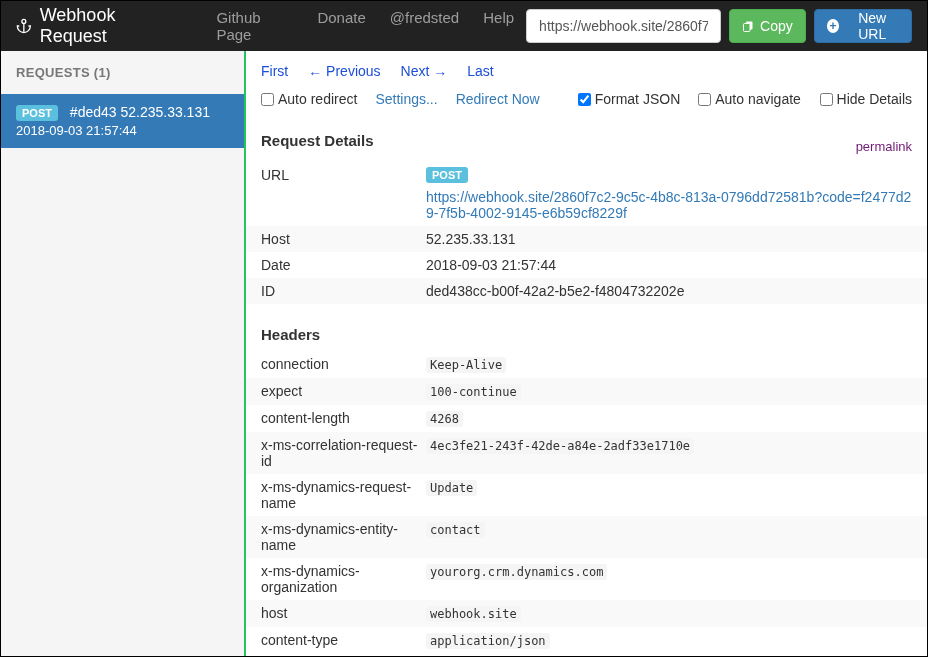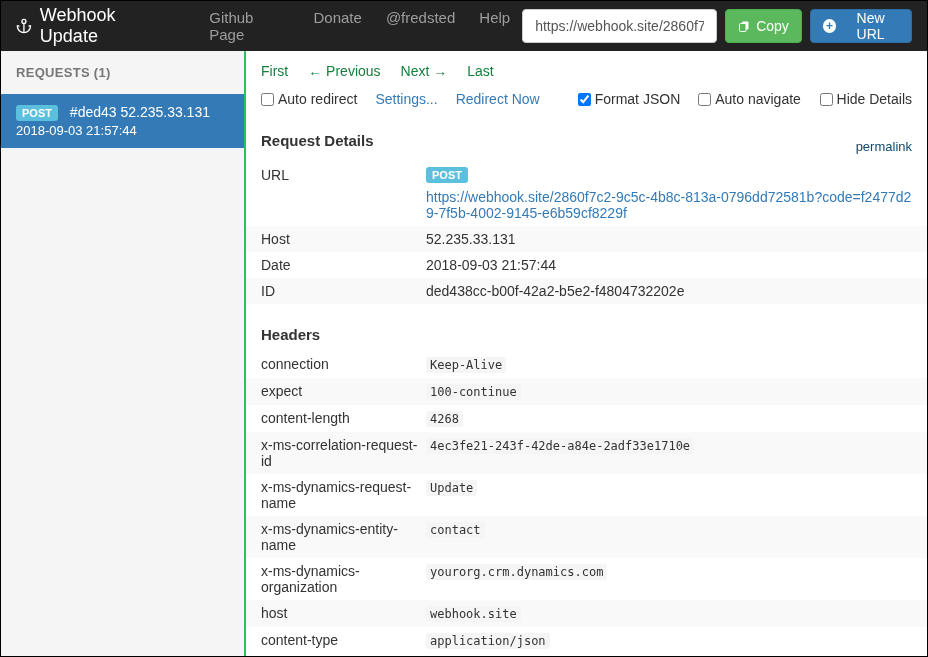--- a/index.html
+++ b/index.html
@@ -17,48 +17,48 @@
 .plus-circle { display: inline-block; width: 14px; height: 14px; border-radius: 50%; background: #fff; color: #337ab7; font-weight: bold; text-align: center; line-height: 14px; font-size: 12px; }
 .main { display: flex; height: calc(100% - 50px); }
 .sidebar { width: 245px; background: #f5f5f5; border-right: 2px solid #22c55e; }
 .sidebar-hdr { color: #777; font-size: 13px; font-weight: 600; padding: 14px 15px; letter-spacing: 0.3px; }
 .req-item { background: #337ab7; color: #fff; padding: 10px 15px; }
 .badge { display: inline-block; background: #5bc0de; color: #fff; font-size: 11px; font-weight: 700; padding: 2px 6px; border-radius: 3px; margin-right: 8px; vertical-align: middle; }
 .req-title { font-size: 14px; }
 .req-time { font-size: 13px; margin-top: 2px; }
 .content { flex: 1; overflow-y: auto; padding: 0; }
 .pager { display: flex; gap: 20px; padding: 12px 15px 6px; font-size: 14px; }
-.pager a { color: #15803d; cursor: pointer; }
+.pager a { color: #1d4ed8; cursor: pointer; }
 .toolbar { display: flex; align-items: center; gap: 18px; padding: 6px 15px 12px; font-size: 14px; }
 .toolbar label { display: flex; align-items: center; gap: 4px; cursor: pointer; }
 .toolbar a { color: #337ab7; cursor: pointer; }
 .tb-spacer1 { margin-left: 20px; }
 .tb-spacer2 { margin-left: auto; }
 .section-title { font-size: 15px; font-weight: 700; padding: 8px 15px; display: flex; align-items: center; }
-.permalink { margin-left: auto; color: #0c4a6e; font-size: 13px; font-weight: 400; cursor: pointer; margin-top: 12px; }
+.permalink { margin-left: auto; color: #701a75; font-size: 13px; font-weight: 400; cursor: pointer; margin-top: 12px; }
 .tbl { width: 100%; }
 .row { display: flex; padding: 5px 15px; }
 .row:nth-child(even) { background: #f9f9f9; }
 .lbl { width: 165px; flex-shrink: 0; color: #333; font-size: 14px; }
 .val { flex: 1; font-size: 14px; color: #333; word-break: break-all; }
 .val a { color: #337ab7; }
 .val-link { display: flex; align-items: flex-start; gap: 6px; flex-wrap: wrap; }
 .mono { font-family: Menlo, Monaco, Consolas, monospace; font-size: 12px; background: #f5f5f5; padding: 1px 4px; border-radius: 3px; display: inline-block; }
 </style>
 </head>
 <body>
 
 <div class="navbar">
   <div class="brand">
     <svg class="anchor-icon" viewBox="0 0 24 24" fill="none" stroke="#fff" stroke-width="2">
         <circle cx="12" cy="5" r="3"></circle>
         <line x1="12" y1="22" x2="12" y2="8"></line>
         <path d="M5 12H2a10 10 0 0 0 20 0h-3"></path>
       </svg>
-    <span>Webhook Update</span>
+    <span>Webhook Request</span>
   </div>
   <div class="nav-links">
     <span class="nav-link">Github Page</span>
     <span class="nav-link">Donate</span>
     <span class="nav-link">@fredsted</span>
     <span class="nav-link">Help</span>
   </div>
   <div class="nav-right">
     <input class="url-input" value="https://webhook.site/2860f7c" style="">
     <button class="btn btn-copy">

